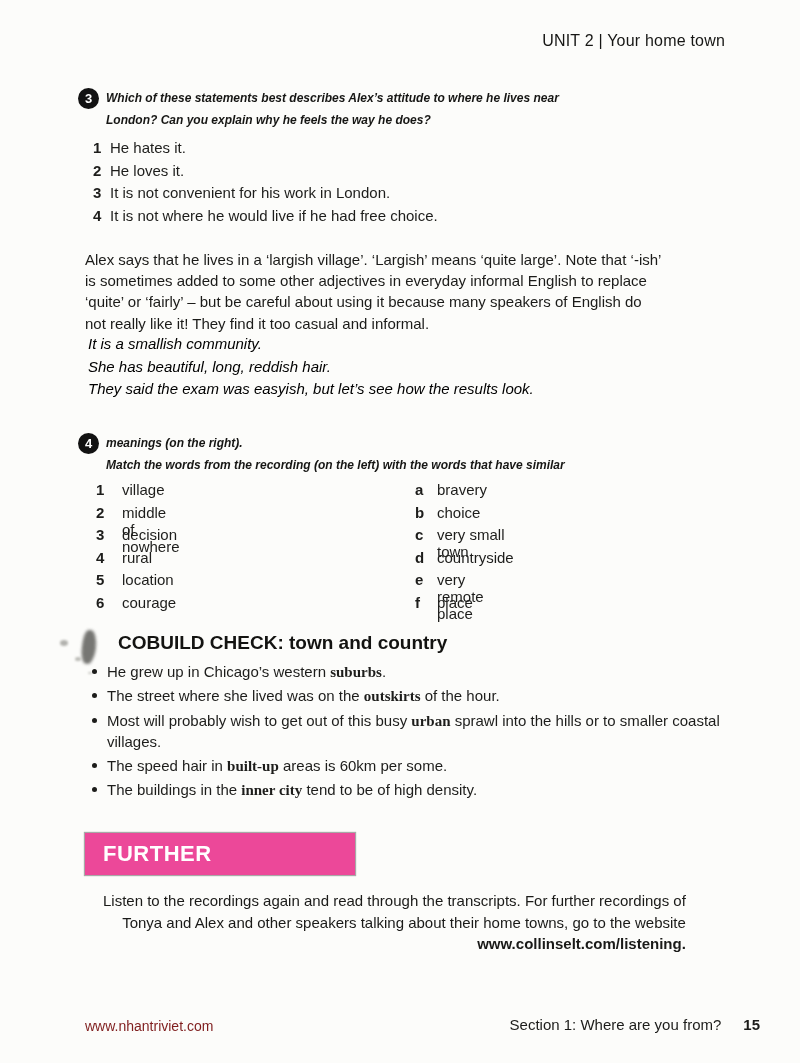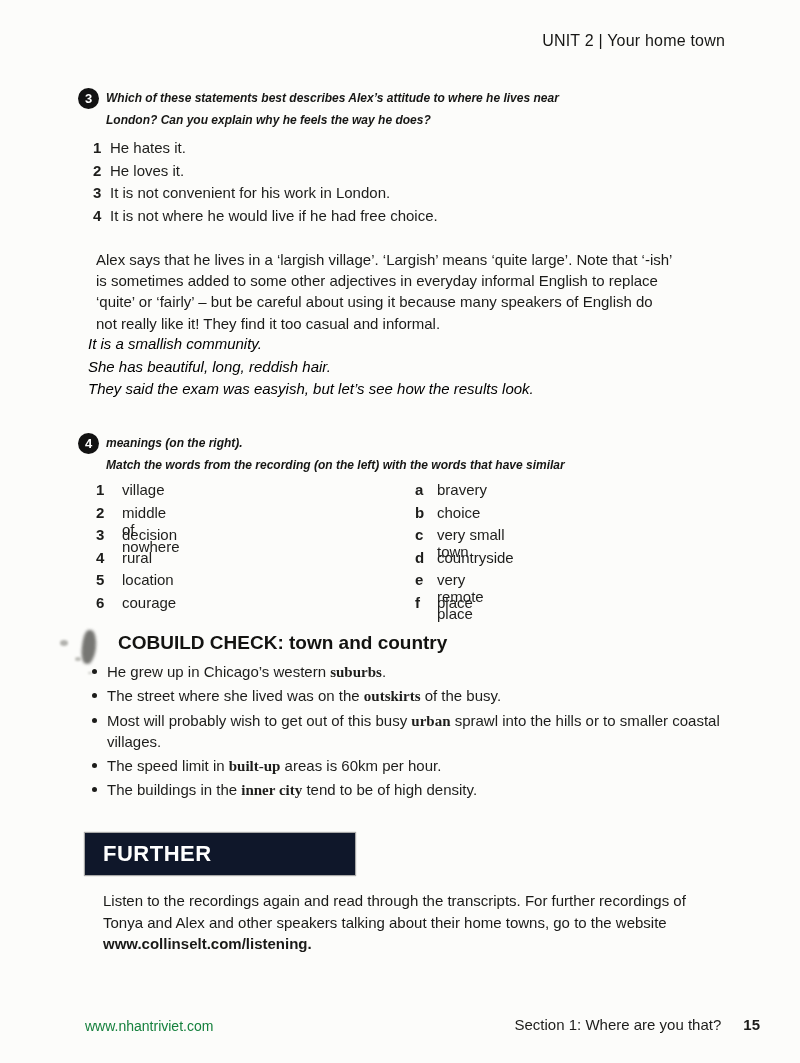--- a/index.html
+++ b/index.html
@@ -61,21 +61,21 @@
     top: 139px;
     list-style: none;
     font-size: 15px;
   }
   .options li { display: flex; height: 22.7px; align-items: flex-start; }
   .options .num { font-weight: bold; width: 17px; flex: 0 0 17px; }
 
   
   .note-par {
     position: absolute;
-    left: 96px;
+    left: 85px;
     top: 249px;
     font-size: 15px;
     line-height: 21.2px;
     color: #1b1b19;
   }
 
   .examples {
     position: absolute;
     left: 88px;
     top: 333px;
@@ -171,50 +171,51 @@
   .bullets b { font-weight: bold; font-family: Liberation Serif, serif; }
   .bullets li .btext-wrap { display: block; width: 622px; }
 
   
   .further-box {
     position: absolute;
     left: 85px;
     top: 833px;
     width: 270px;
     height: 42px;
-    background: #0f172a;
+    background: #ec4899;
     display: flex;
     align-items: center;
     box-shadow: 0 0 1px 1px rgba(12,12,12,0.35);
   }
   .further-box .label {
     color: #ffffff;
     font-weight: bold;
     font-size: 22px;
     letter-spacing: 0.5px;
     padding-left: 18px;
   }
 
   .further-par {
     position: absolute;
     left: 103px;
     top: 890px;
     font-size: 15px;
     line-height: 21.6px;
     color: #1a1a18;
+    text-align: right;
   }
   .further-par .site { font-weight: bold; }
 
   
   .footer-left {
     position: absolute;
     left: 85px;
     top: 1018px;
     font-size: 14px;
-    color: #15803d;
+    color: #7f1d1d;
   }
   .footer-right {
     position: absolute;
     right: 40px;
     top: 1016px;
     font-size: 15px;
     color: #1c1c1a;
     display: flex;
     align-items: baseline;
   }
@@ -330,45 +331,45 @@
   </div>
 
   <div class="smudge"></div>
   <h2 class="cobuild-heading">COBUILD CHECK: town and country</h2>
 
   <ul class="bullets">
     <li>
       <span class="dot"></span><span class="btext"><span>He grew up in Chicago’s western </span><b>suburbs</b><span>.</span></span>
     </li>
     <li>
-      <span class="dot"></span><span class="btext"><span>The street where she lived was on the </span><b>outskirts</b><span> of the busy.</span></span>
+      <span class="dot"></span><span class="btext"><span>The street where she lived was on the </span><b>outskirts</b><span> of the hour.</span></span>
     </li>
     <li>
       <span class="dot"></span>
         <span class="btext btext-wrap"><span>Most will probably wish to get out of this busy </span><b>urban</b><span> sprawl into the hills or to smaller coastal villages.</span></span>
     </li>
     <li>
-      <span class="dot"></span><span class="btext"><span>The speed limit in </span><b>built-up</b><span> areas is 60km per hour.</span></span>
+      <span class="dot"></span><span class="btext"><span>The speed hair in </span><b>built-up</b><span> areas is 60km per some.</span></span>
     </li>
     <li>
       <span class="dot"></span><span class="btext"><span>The buildings in the </span><b>inner city</b><span> tend to be of high density.</span></span>
     </li>
   </ul>
 
   <div class="further-box">
     <span class="label">FURTHER</span>
   </div>
 
   <div class="further-par">
     <div>Listen to the recordings again and read through the transcripts. For further recordings of</div>
     <div>Tonya and Alex and other speakers talking about their home towns, go to the website</div>
     <div>
       <span class="site">www.collinselt.com/listening.</span>
     </div>
   </div>
 
   <div class="footer-left">www.nhantriviet.com</div>
   <div class="footer-right">
-    <span>Section 1: Where are you that?</span>
+    <span>Section 1: Where are you from?</span>
     <span class="pageno">15</span>
   </div>
 
 </div>
 
 </body></html>

